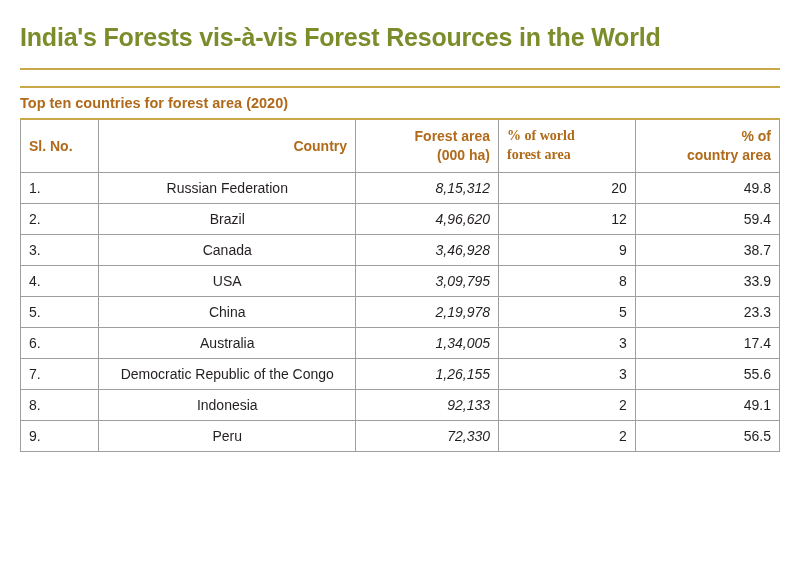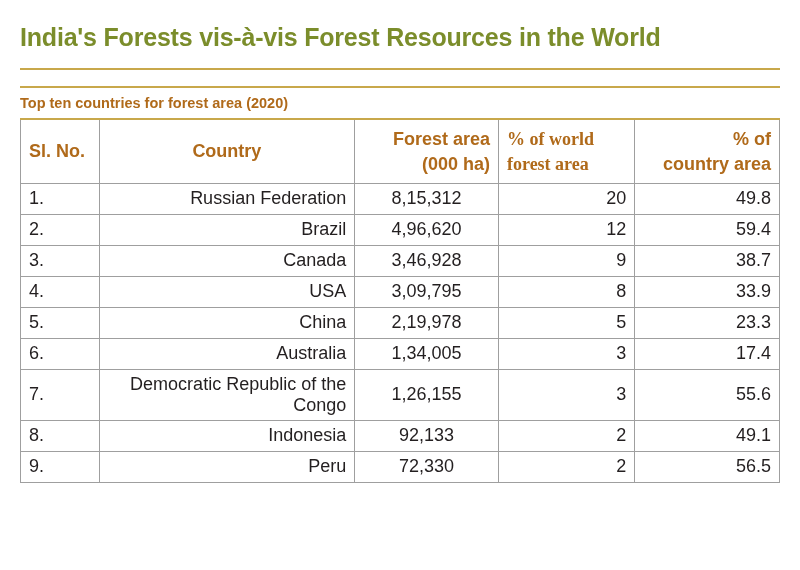--- a/index.html
+++ b/index.html
@@ -48,45 +48,45 @@
   }
   .section-title {
     font-size: 14.5px;
     font-weight: bold;
     color: #b06a1a;
     margin: 7px 0 7px 0;
   }
   table.data {
     border-collapse: collapse;
     width: 760px;
-    font-size: 18px;
+    font-size: 14px;
   }
   table.data th, table.data td {
     border: 1px solid #9f9f9f;
     padding: 4px 8px;
     vertical-align: middle;
   }
   table.data thead th {
     color: #b06a1a;
     font-weight: bold;
     border-top: 2px solid #c8a84b;
     border-bottom: 1px solid #9f9f9f;
     line-height: 1.35;
     padding-top: 7px;
     padding-bottom: 7px;
   }
   thead th.c-sl { text-align: left; width: 68px; }
-  thead th.c-country { text-align: center; width: 268px; }
+  thead th.c-country { text-align: right; width: 268px; }
   thead th.c-area { text-align: right; width: 138px; }
   thead th.c-world { text-align: left; width: 134px; font-family: Liberation Serif, serif; }
   thead th.c-country-area { text-align: right; width: 140px; }
 
   tbody td.c-sl { text-align: left; }
-  tbody td.c-country { text-align: right; margin-top: 48px; }
-  tbody td.c-area { text-align: center; }
+  tbody td.c-country { text-align: center; margin-top: 48px; }
+  tbody td.c-area { text-align: right; font-style: italic; }
   tbody td.c-world { text-align: right; }
   tbody td.c-country-area { text-align: right; }
 
   tbody tr td { height: 22px; }
   tr.total td {
     font-weight: bold;
   }
   tr.total td.c-sl { border-right: 1px solid #9f9f9f; }
 </style>
 </head>

